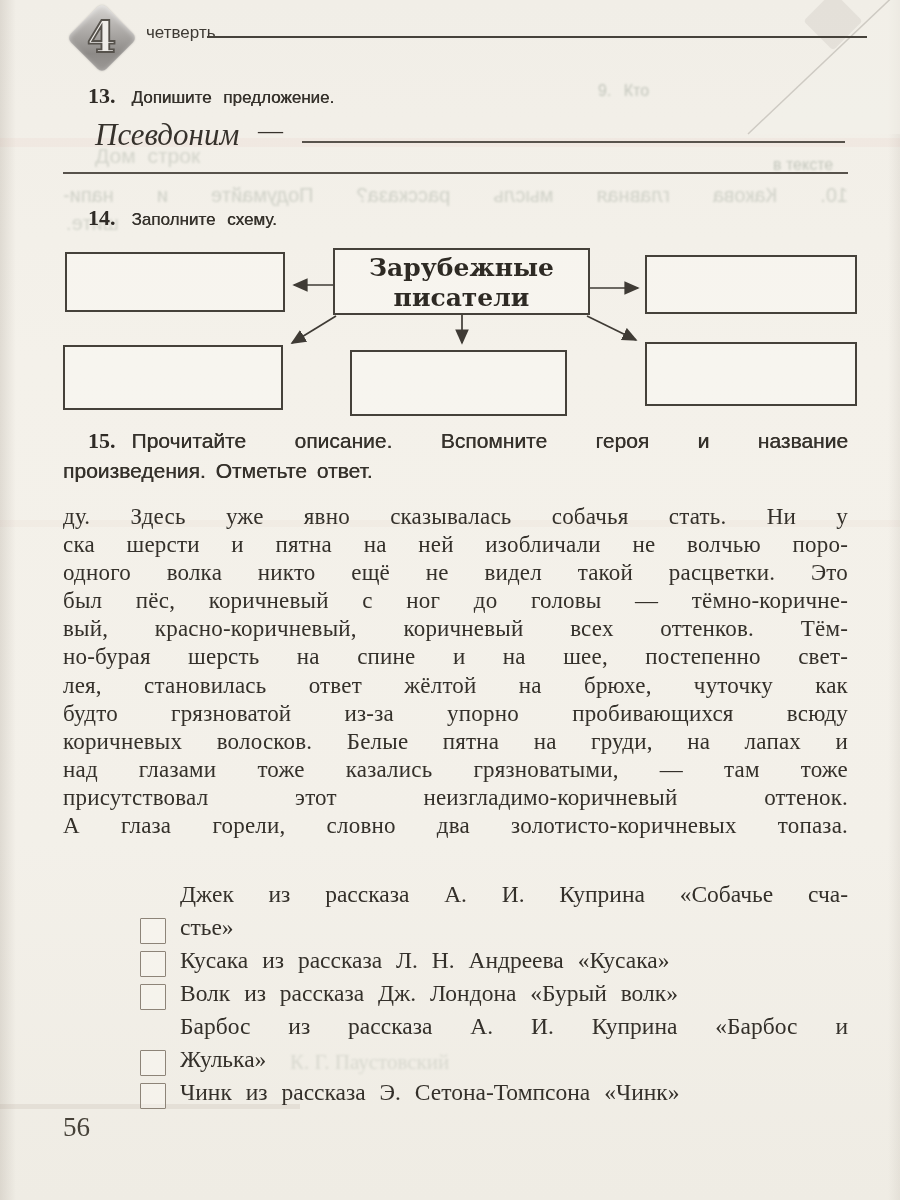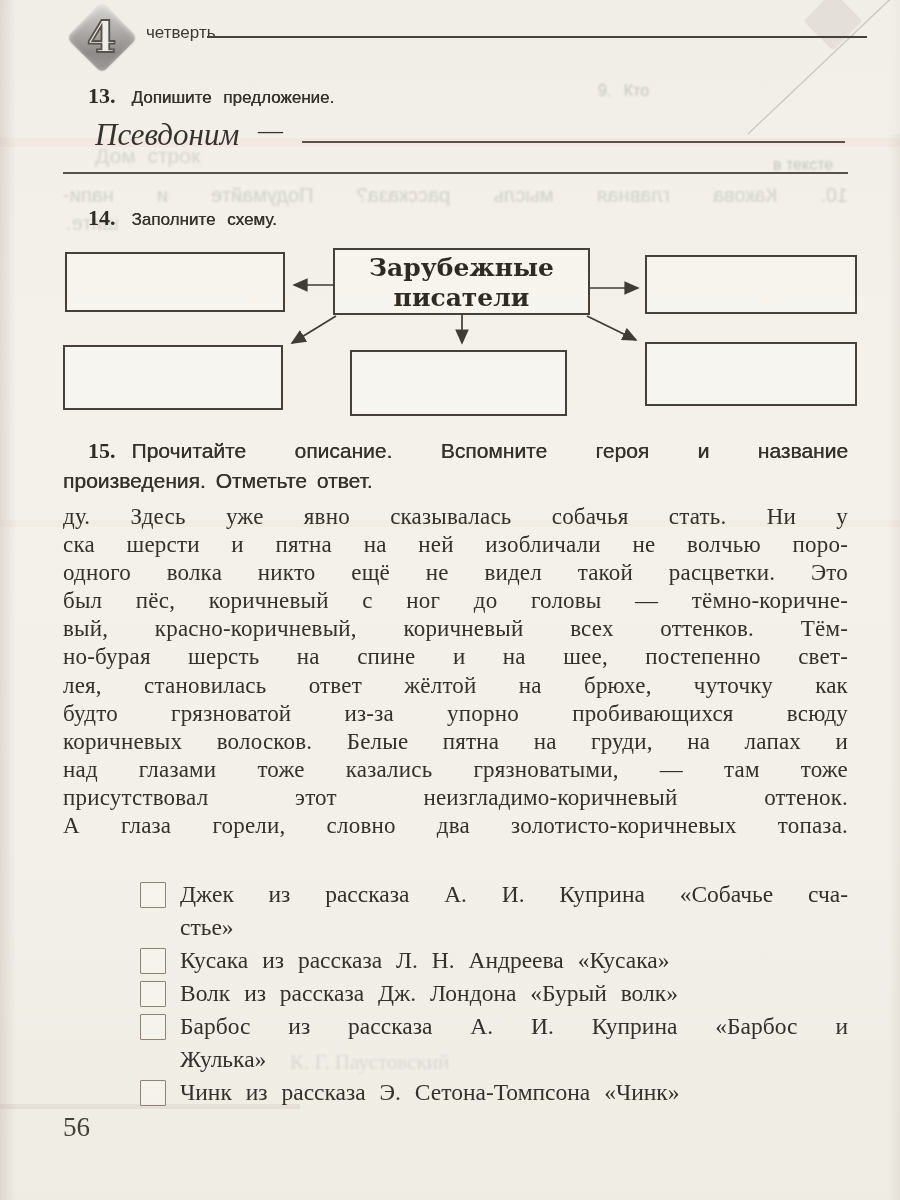--- a/index.html
+++ b/index.html
@@ -56,32 +56,32 @@
   .b-tr { left:582px; top:7px;   width:212px; height:59px; }
   .b-bl { left:0px;   top:97px;  width:220px; height:65px; }
   .b-bc { left:287px; top:102px; width:217px; height:66px; }
   .b-br { left:582px; top:94px;  width:212px; height:64px; }
   .cline { font-family:"DejaVu Serif", serif; font-weight:bold; font-size:25px; line-height:30px; color:#2e2a24; }
   .b-c .cline:first-child { margin-top:3px; }
   .darrows { position:absolute; left:0; top:0; }
   .darrows line { stroke:#3f3b35; stroke-width:1.7; }
 
   
-  .h15 { position:absolute; left:63px; top:438px; width:785px; }
+  .h15 { position:absolute; left:63px; top:428px; width:785px; }
   .h15l1 { text-align:justify; text-align-last:justify; text-indent:25px; white-space:normal; }
   .h15l1 .tinstr, .h15l2 { font-family:"Liberation Sans", sans-serif; font-size:21px; color:#36322c; text-shadow:0.35px 0 currentColor; }
   .h15l1 .tinstr { margin-left:16px; word-spacing:4px; }
   .h15l2 { margin-top:5px; word-spacing:4px; }
 
   .passage { position:absolute; left:63px; top:503px; width:785px; font-size:23px; letter-spacing:0.2px; color:#34302a; }
   .pline { height:28.1px; line-height:28.1px; text-align:justify; text-align-last:justify; word-spacing:2px; white-space:normal; }
   .pline.first { text-indent:28px; }
 
   .options { position:absolute; left:63px; top:878px; width:785px; }
-  .opt { display:flex; align-items:flex-start; }
+  .opt { display:flex; align-items:flex-end; }
   .cb { flex:none; width:26px; height:26px; margin:4px 14px 0 77px; border:1.8px solid #8d8478;
         border-radius:1px; background:rgba(249,247,242,0.5); box-sizing:border-box; }
   .optlines { flex:1; font-size:23.5px; color:#34302a; }
   .oline { line-height:33px; word-spacing:8px; }
   .oline.just { text-align:justify; text-align-last:justify; word-spacing:2px; }
 
   .pagenum { position:absolute; left:63px; top:1112px; font-size:27px; color:#474239; }
 
   
   .ghost { position:absolute; pointer-events:none; filter:blur(0.8px);

